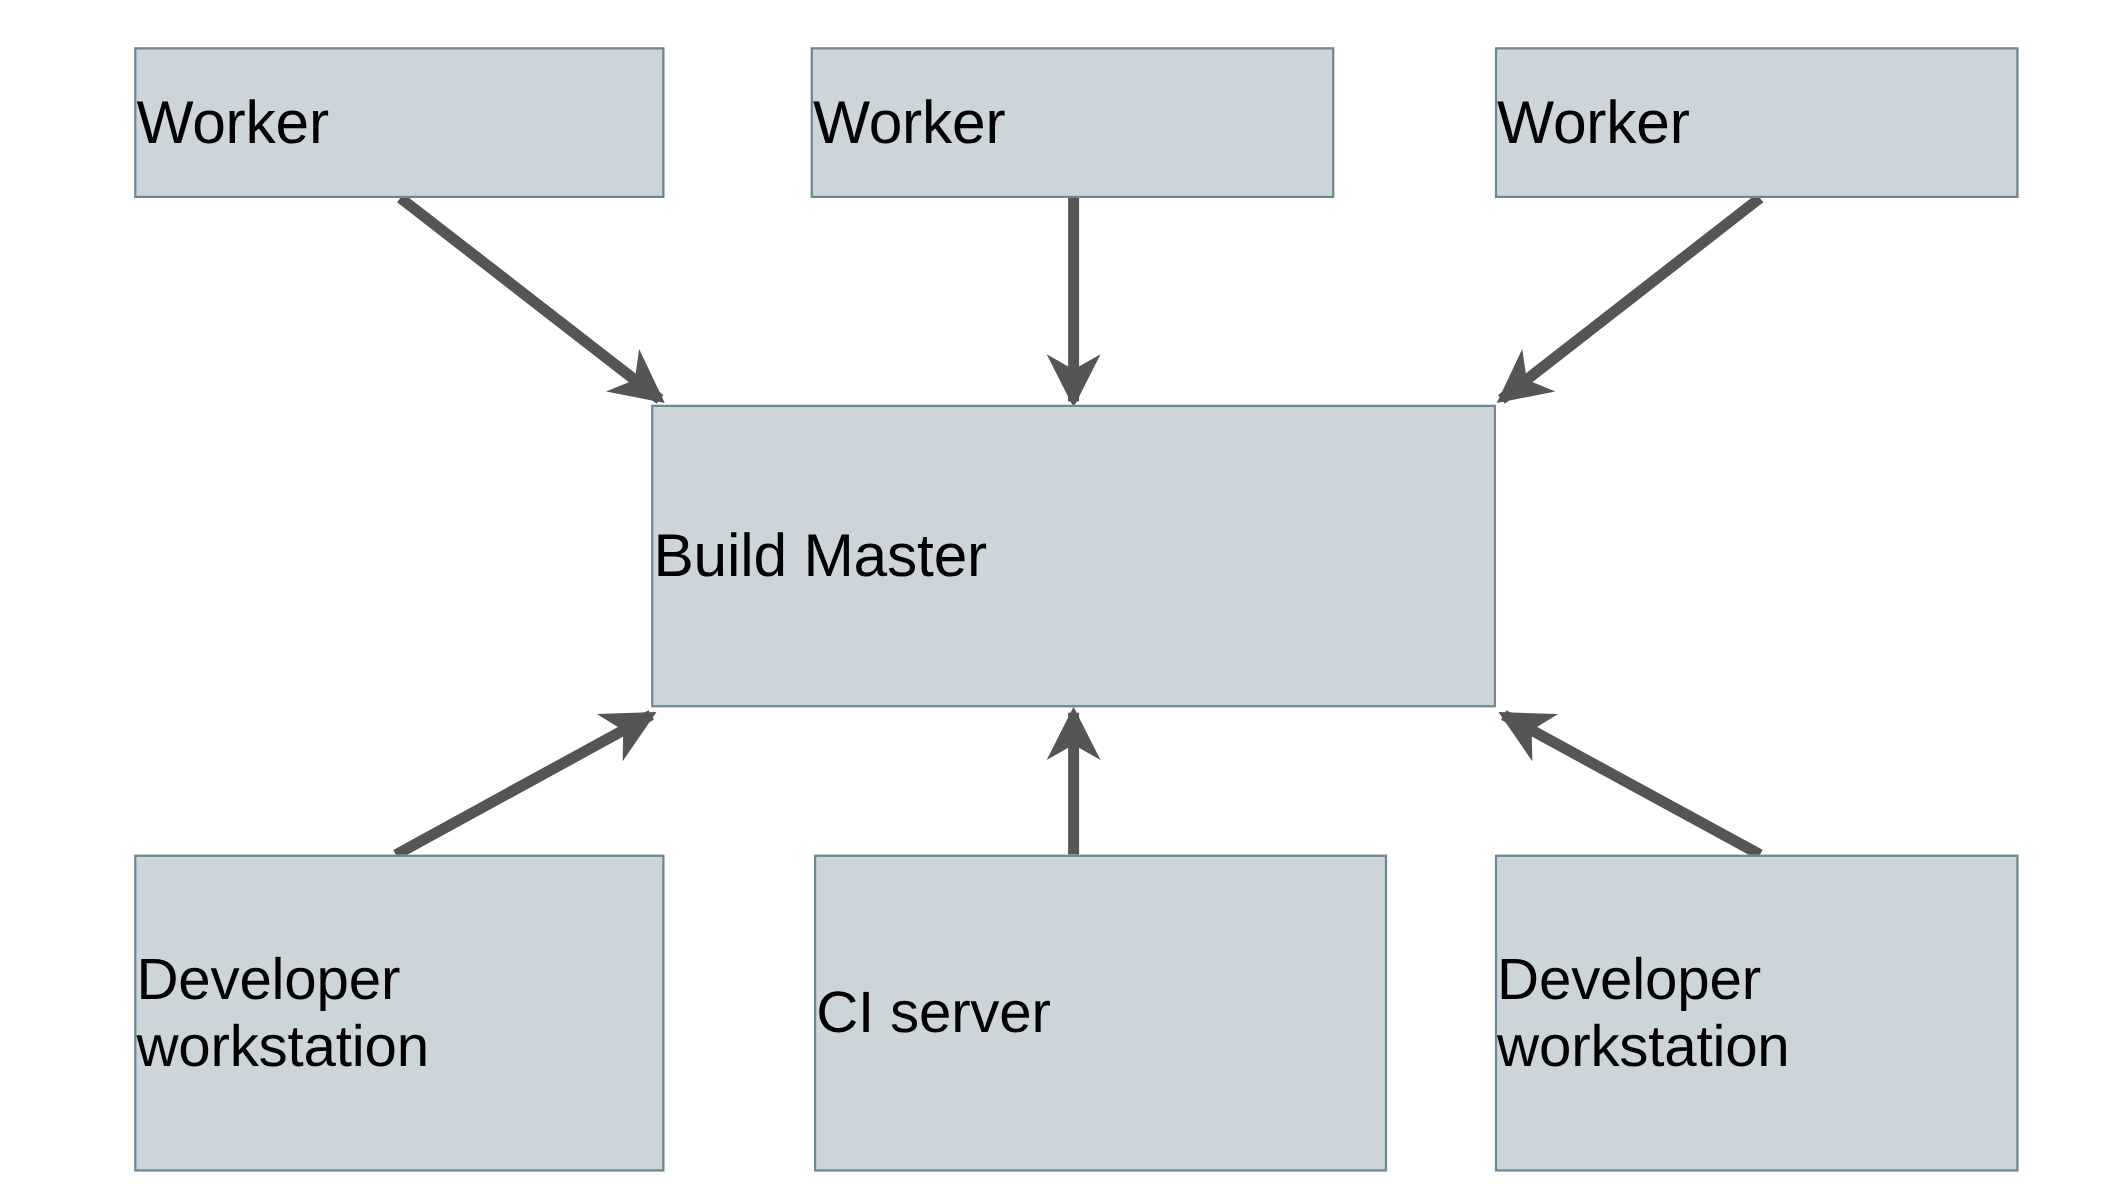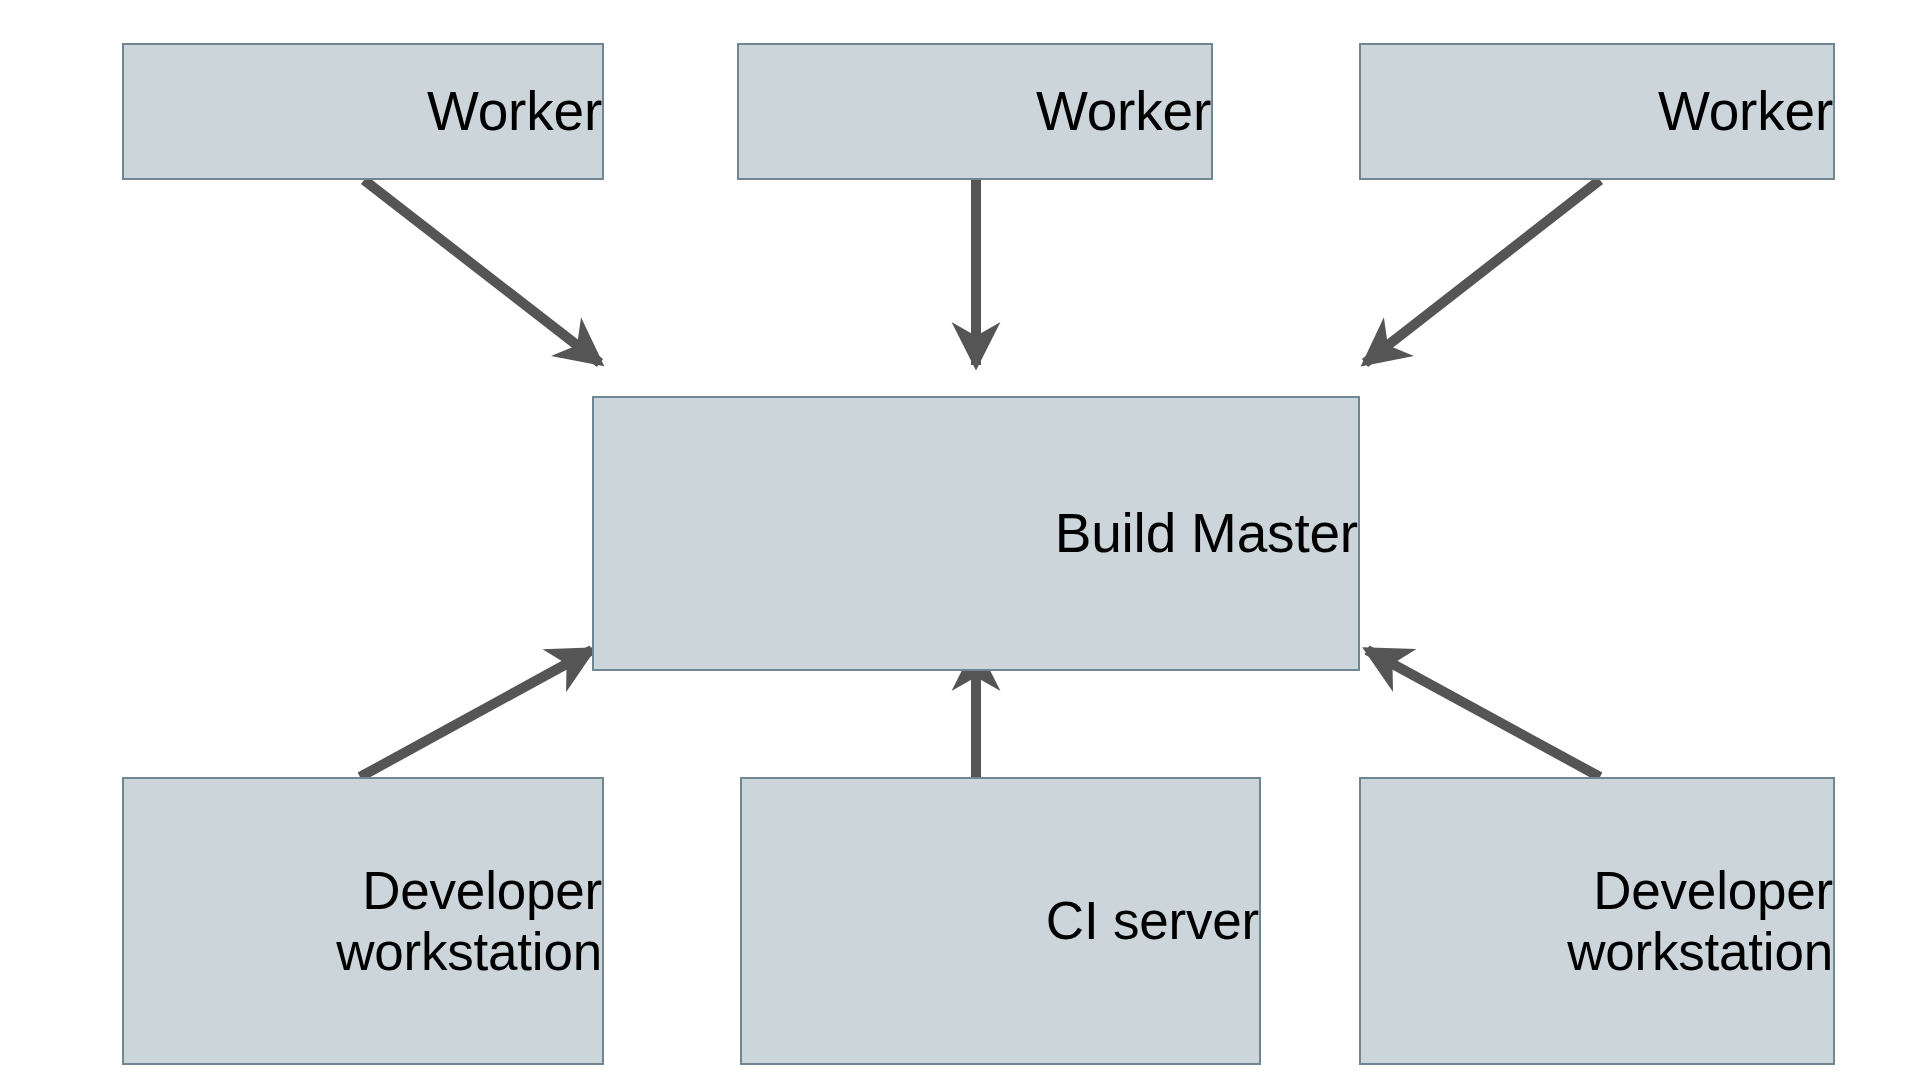--- a/index.html
+++ b/index.html
@@ -27,37 +27,37 @@
     pointer-events: none;
   }
   .node {
     position: absolute;
     box-sizing: border-box;
     background: #ccd6da;
     border: 2px solid #6e8793;
     display: flex;
     align-items: center;
     justify-content: center;
-    text-align: right;
+    text-align: left;
     color: #000000;
     line-height: 1.16;
     white-space: pre-line;
     letter-spacing: -0.2px;
   }
   .node-label {
     display: block;
     width: 100%;
     white-space: pre-line;
   }
   
   #node-worker-1 { left: 122px; top: 43px;  width: 482px; height: 137px; font-size: 55px; }
   #node-worker-2 { left: 737px; top: 43px;  width: 476px; height: 137px; font-size: 55px; }
   #node-worker-3 { left: 1359px;top: 43px;  width: 476px; height: 137px; font-size: 55px; }
   
-  #node-build-master { left: 592px; top: 368px; width: 768px; height: 275px; font-size: 55px; margin-top: 28px; }
+  #node-build-master { left: 592px; top: 368px; width: 768px; height: 275px; font-size: 55px; }
   
   #node-dev-ws-left  { left: 122px; top: 777px; width: 482px; height: 288px; font-size: 53px; }
   #node-ci-server    { left: 740px; top: 777px; width: 521px; height: 288px; font-size: 53px; }
   #node-dev-ws-right { left: 1359px;top: 777px; width: 476px; height: 288px; font-size: 53px; }
 </style>
 </head>
 <body>
 
 <div id="stage">
 

